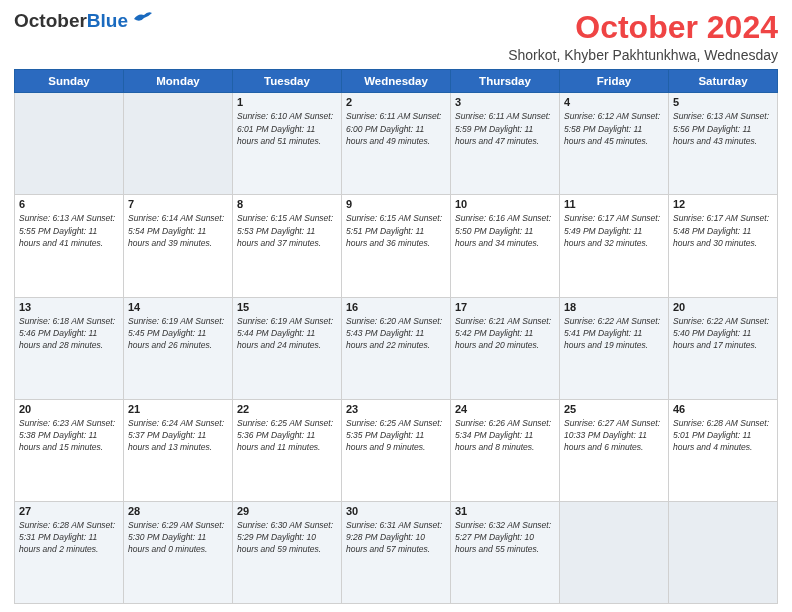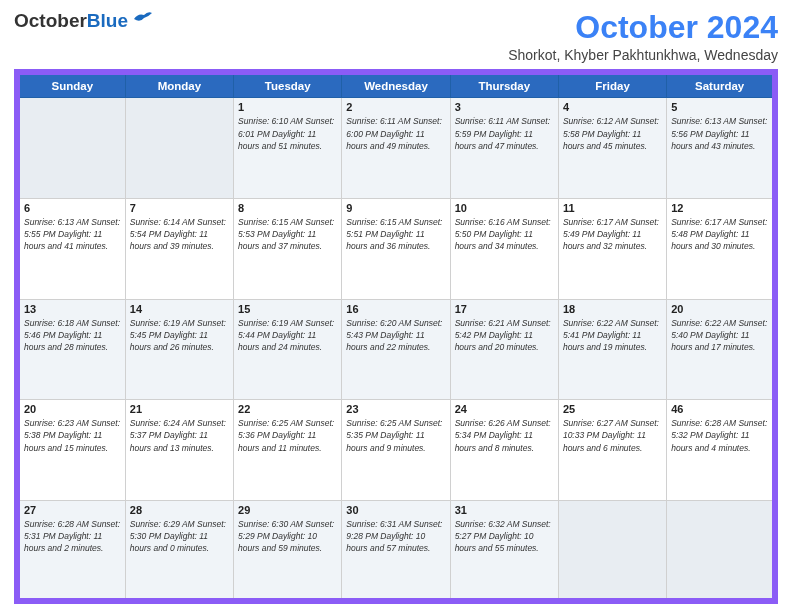--- a/index.html
+++ b/index.html
@@ -31,31 +31,31 @@
     .logo-line {
       display: flex;
       align-items: center;
     }
     .title-area {
       text-align: right;
     }
     .month-title {
       font-size: 32px;
       font-weight: bold;
-      color: #3b82f6;
+      color: #ef4444;
       line-height: 1.1;
     }
     .location {
       font-size: 14px;
       color: #444;
       margin-top: 2px;
     }
     .calendar {
       flex: 1;
-      border: 6px solid #8b5cf6;
+      border: 1px solid #8b5cf6;
       border-collapse: collapse;
       width: 100%;
       table-layout: fixed;
     }
     .calendar th {
       background: #2b6abf;
       color: #fff;
       text-align: center;
       font-size: 11.5px;
       padding: 5px 2px;
@@ -282,21 +282,21 @@
           </td>
           <td>
             <div class="day-number">25</div>
             <div class="day-detail">Sunrise: 6:27 AM
 Sunset: 10:33 PM
 Daylight: 11 hours and 6 minutes.</div>
           </td>
           <td>
             <div class="day-number">46</div>
             <div class="day-detail">Sunrise: 6:28 AM
-Sunset: 5:32 PM
+Sunset: 5:01 PM
 Daylight: 11 hours and 4 minutes.</div>
           </td>
         </tr>
         <tr class="row-shaded">
           <td>
             <div class="day-number">27</div>
             <div class="day-detail">Sunrise: 6:28 AM
 Sunset: 5:31 PM
 Daylight: 11 hours and 2 minutes.</div>
           </td>

